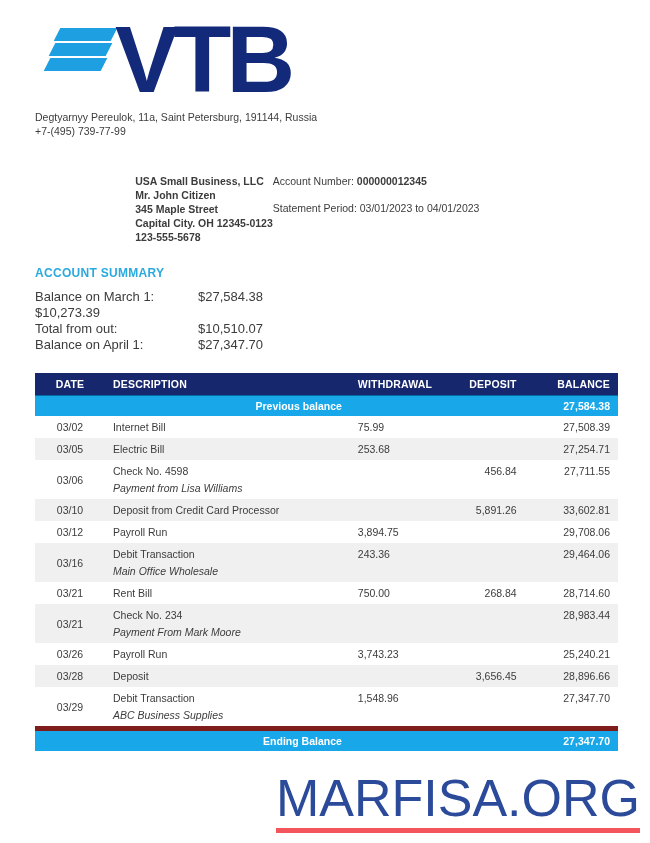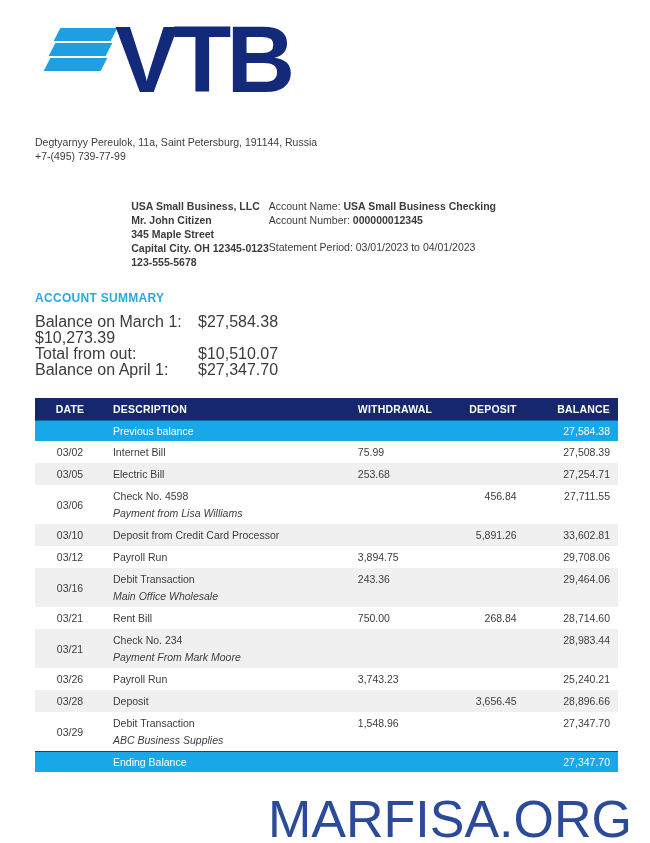--- a/index.html
+++ b/index.html
@@ -15,73 +15,73 @@
   }
   *{margin:0;padding:0;box-sizing:border-box;}
   html,body{background:#ffffff;}
   .page{
     position:relative;
     width:650px;height:843px;
     background:#fff;
     overflow:hidden;
     font-family:"Liberation Sans","DejaVu Sans",sans-serif;
     color:var(--text-dark);
-    padding:26px 40px 0 35px;
+    padding:26px 32px 0 35px;
   }
   
   .brand{position:relative;height:82px;}
   .wing{position:absolute;left:0;top:0;width:80px;height:50px;}
   .wing .s{position:absolute;width:57px;height:13px;background:var(--stripe-blue);transform:skewX(-27deg);}
   .wing .s1{left:22px;top:2px;}
   .wing .s2{left:17px;top:17px;}
   .wing .s3{left:12px;top:32px;}
   .brand-text{
     position:absolute;left:80px;top:-14px;
     font-size:95px;font-weight:700;letter-spacing:-5px;
     color:var(--brand-navy);line-height:1;
   }
   
-  .bank-address{margin-top:27px;font-size:10.5px;line-height:14px;}
+  .bank-address{margin-top:2px;font-size:10.5px;line-height:14px;}
   
   .info-row{margin-top:36px;display:flex;justify-content:center;}
   .customer{font-size:10.5px;font-weight:700;line-height:14px;}
   .account-info{width:245px;font-size:10.5px;line-height:14px;}
   .account-info b{font-weight:700;}
   .ai-line.period{margin-top:13px;}
   
   .summary{margin-top:22px;}
   .summary h2{
     font-size:12px;font-weight:700;color:var(--summary-cyan);
     letter-spacing:.3px;margin-bottom:9px;
   }
-  .sum-row{display:flex;font-size:16px;line-height:16px;}
+  .sum-row{display:flex;font-size:13px;line-height:16px;}
   .sum-label{width:163px;}
   .sum-value{}
   
   .txn-table{
     margin-top:20px;width:583px;border-collapse:collapse;
     font-size:10.5px;table-layout:fixed;
   }
   .txn-table th,.txn-table td{padding:5px 8px;vertical-align:top;}
   .c-date{width:12%;text-align:center;}
   .c-desc{width:42%;text-align:left;}
   .c-wd{width:16%;text-align:left;}
   .c-dep{width:14%;text-align:right;}
   .c-bal{width:16%;text-align:right;}
   thead th{
     background:var(--table-navy);color:#fff;font-weight:700;
     font-size:10.5px;letter-spacing:.2px;
     border-bottom:1px solid #0369a1;
     padding-top:7px;padding-bottom:7px;
   }
   tr.hl td{
-    background:var(--accent-blue);color:#fff;font-weight:400;
-    padding-top:4px;padding-bottom:4px;
-  }
-  tr.ending td{border-top:1px solid #7f1d1d;}
+    background:var(--accent-blue);color:#fff;font-weight:700;
+    padding-top:4px;padding-bottom:4px;text-align:right;
+  }
+  tr.ending td{border-top:5px solid #7f1d1d;}
   tbody tr.alt td{background:var(--zebra-gray);}
   td.c-date{vertical-align:middle;}
   .d-note{font-style:italic;margin-top:5px;}
   .d-note:empty{display:none;margin:0;}
   
   .footer{
     width:fit-content;margin-left:auto;margin-right:-22px;margin-top:20px;
     padding-bottom:2px;border-bottom:5px solid var(--underline-red);
   }
   #watermark-text{
@@ -112,24 +112,20 @@
 
   <section class="info-row">
     <div class="customer" id="customer-block">
         <div>USA Small Business,  LLC</div>
         <div>Mr. John Citizen</div>
         <div>345 Maple  Street</div>
         <div>Capital City. OH 12345-0123</div>
         <div>123-555-5678</div>
       </div>
     <div class="account-info">
-      <div class="ai-line">
-        <span>Account Name:</span>
-        <b>USA Small Business Checking</b>
-      </div>
       <div class="ai-line">
         <span>Account Number:</span>
         <b>000000012345</b>
       </div>
       <div class="ai-line period">
         <span>Statement Period:</span>
         <span>03/01/2023 to 04/01/2023</span>
       </div>
     </div>
   </section>

